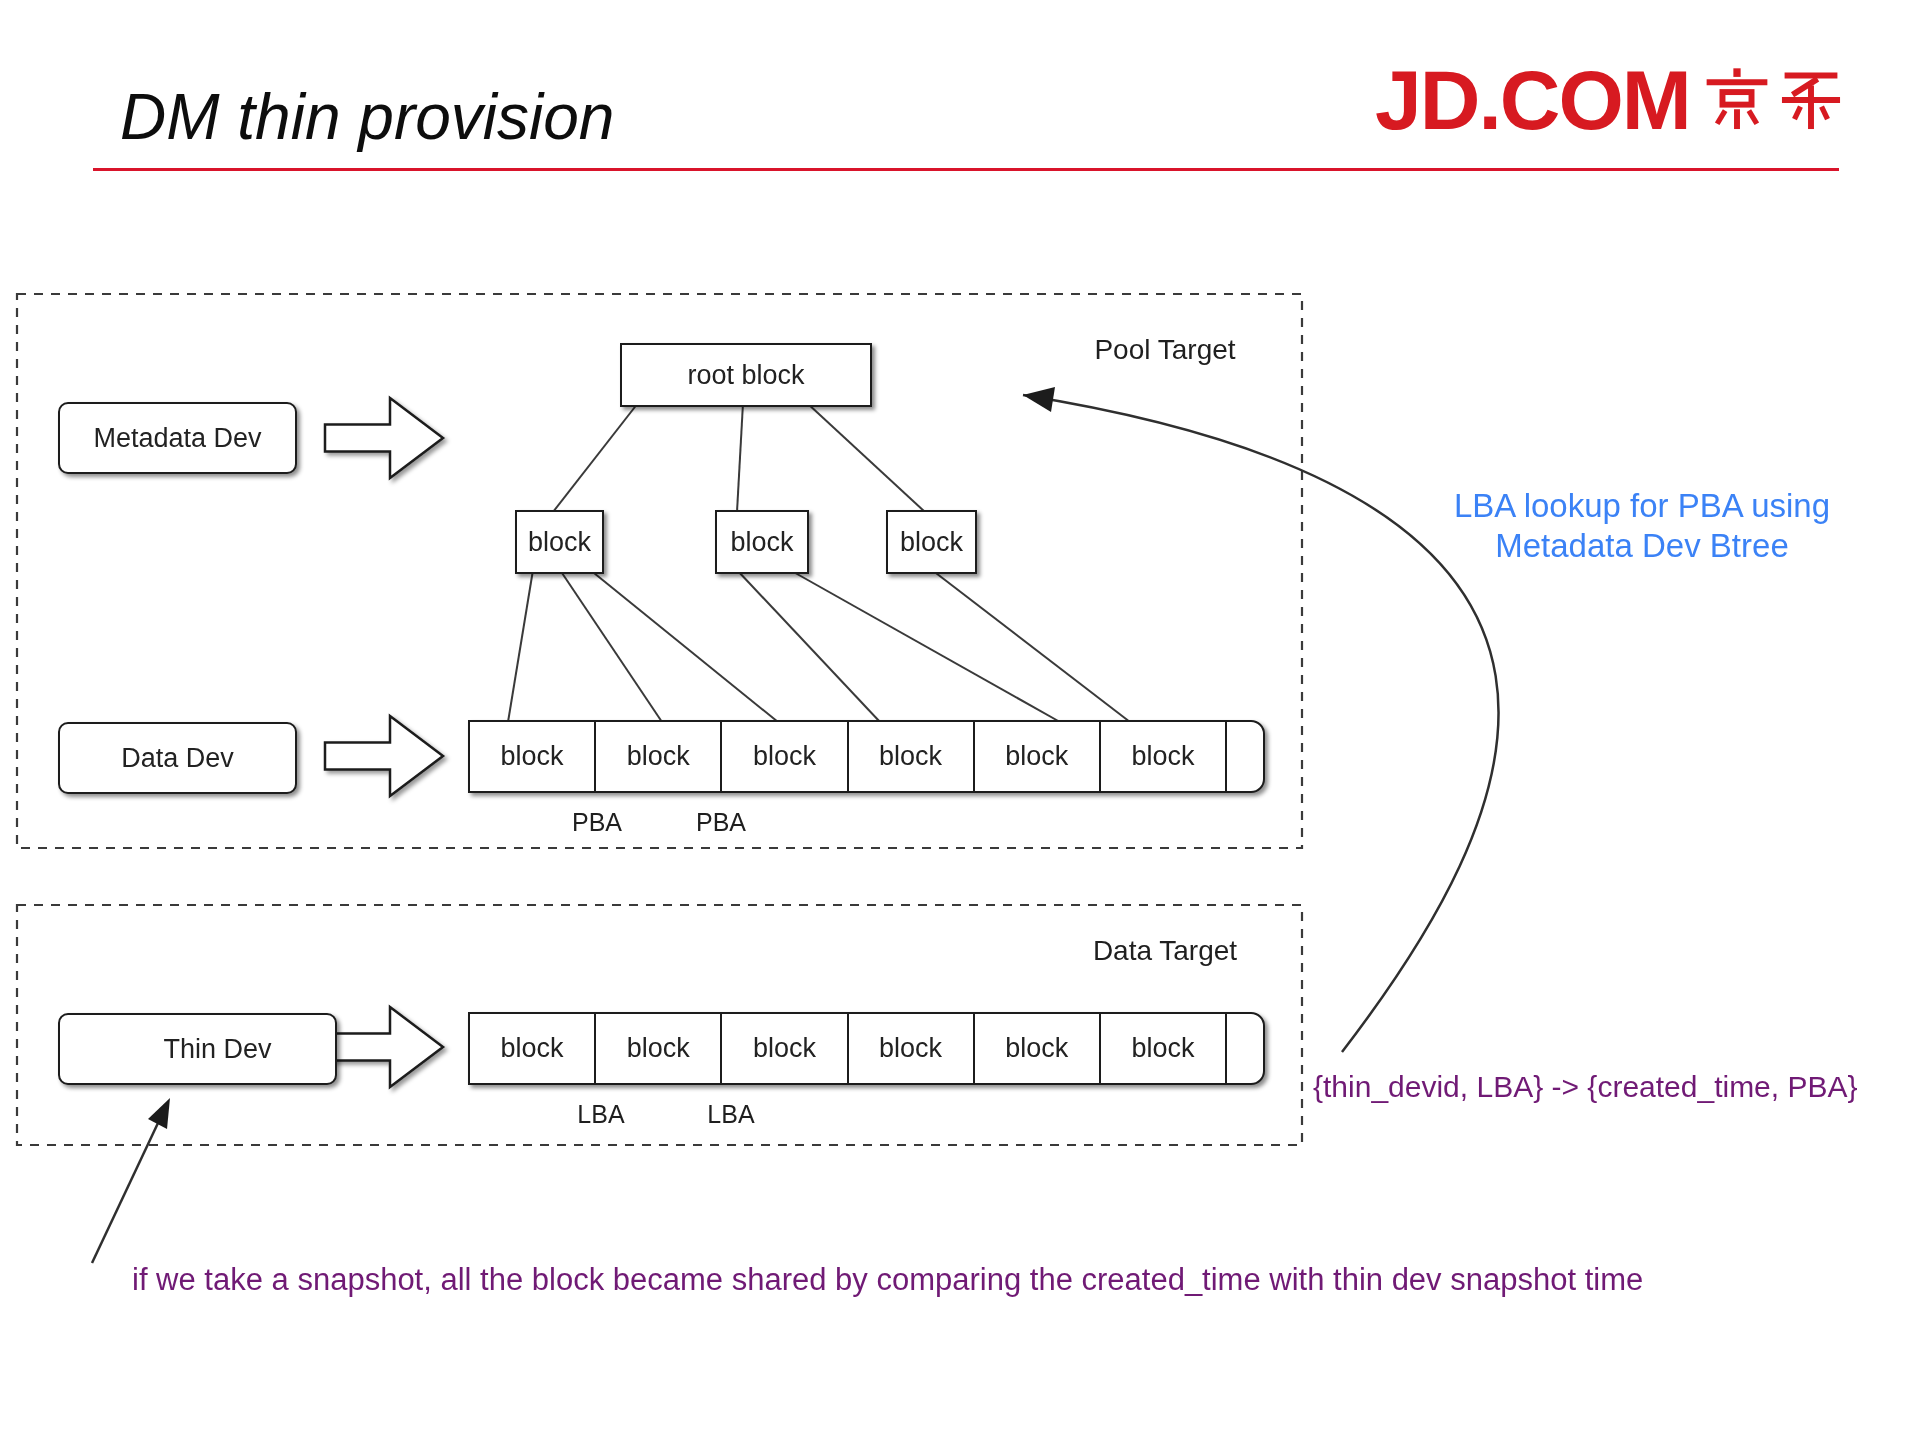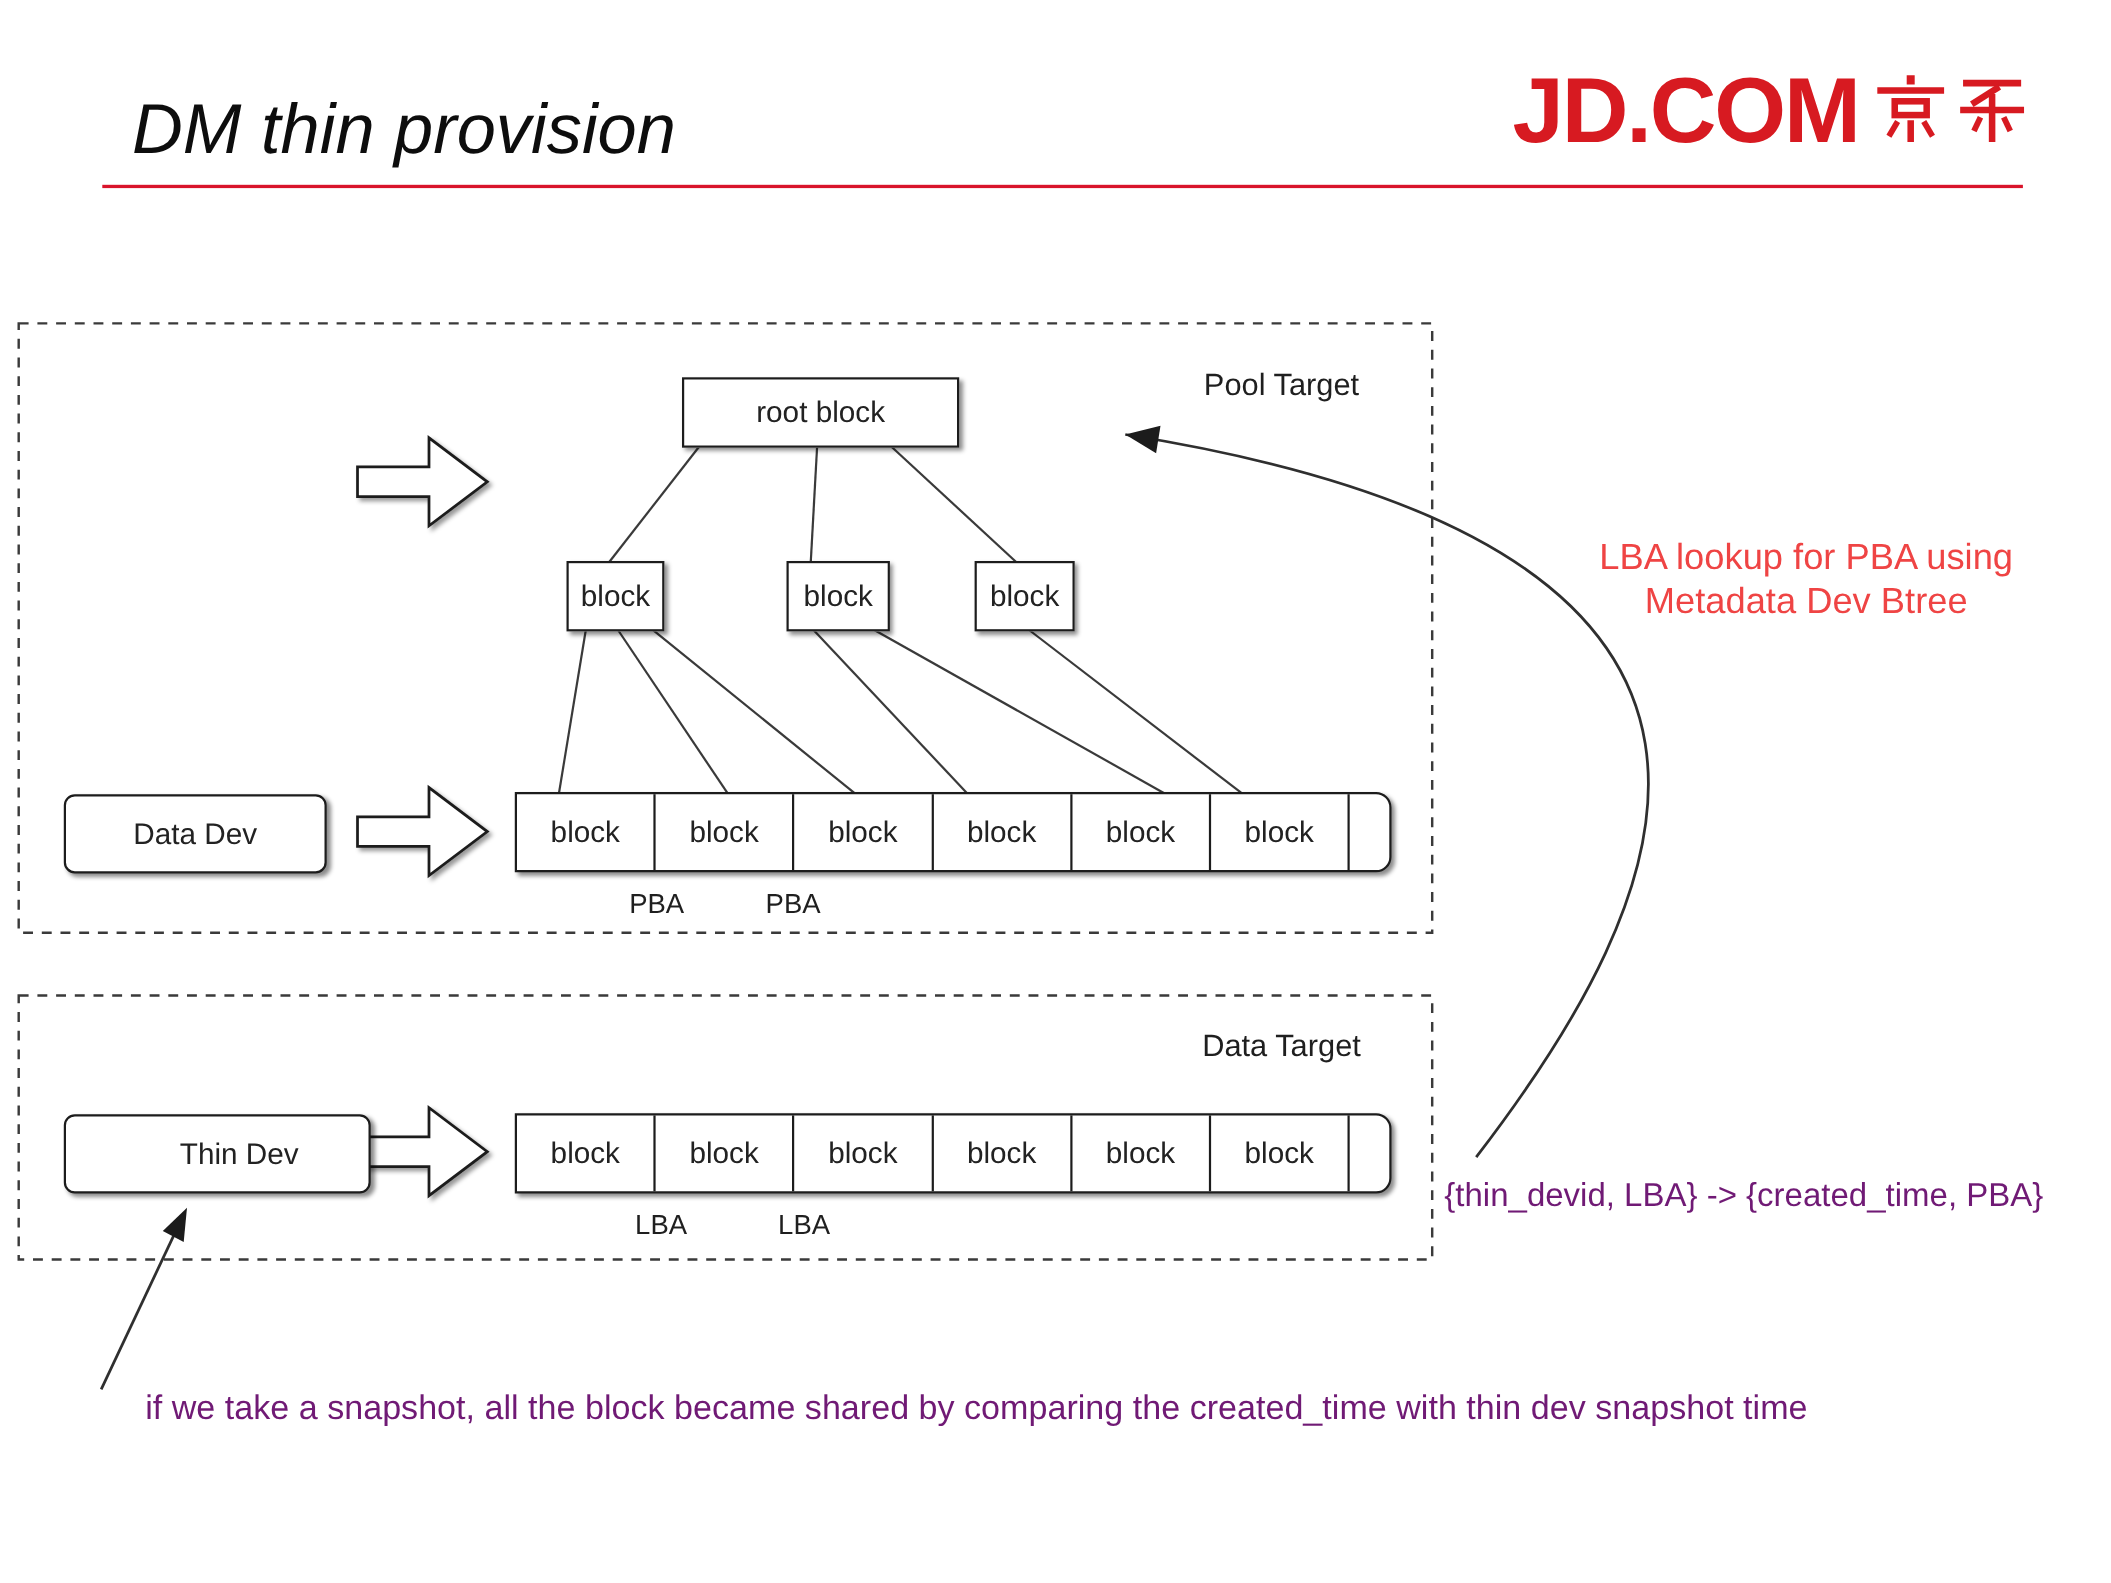--- a/index.html
+++ b/index.html
@@ -30,21 +30,21 @@
   
   .row{width:797px;height:73px;box-sizing:border-box;background:#fff;border:2.5px solid #1c1c1c;
        border-radius:0 14px 14px 0;box-shadow:3px 3px 4px rgba(0,0,0,0.45);display:flex;}
   .cell{flex:1;display:flex;align-items:center;justify-content:center;font-size:27px;color:#222;
         border-right:2.5px solid #1c1c1c;}
   .stub{flex:0 0 36px;border-right:none;}
 
   .addr{width:100px;text-align:center;font-size:25px;color:#1f1f1f;}
 
   .note{font-size:31px;color:#701a75;white-space:nowrap;}
-  .lookup{width:400px;text-align:center;font-size:33px;line-height:40px;color:#ef4444;}
+  .lookup{width:400px;text-align:center;font-size:33px;line-height:40px;color:#3b82f6;}
 </style>
 </head>
 <body>
 
 <div class="slide">
 
   <div class="abs title">DM thin provision</div>
   <div class="abs rule"></div>
   <div class="abs logo">
     <span class="logo-text">JD.COM</span>
@@ -105,20 +105,21 @@
 
     <path d="M1342,1052 C1520,820 1680,500 1023,395" fill="none" stroke="#2f2f2f" stroke-width="2.5"></path>
     <polygon points="1023,395 1055,387 1051,412" fill="#1c1c1c"></polygon>
 
     <line x1="92" y1="1263" x2="158" y2="1123" stroke="#2f2f2f" stroke-width="2.5"></line>
     <polygon points="170,1098 167,1129 148,1119" fill="#1c1c1c"></polygon>
   </svg>
 
   <div class="abs tag" style="left:1055px;top:334px;">Pool Target</div>
 
+  <div class="abs dev" style="left:58px;top:402px;">Metadata Dev</div>
 
   <div class="abs sq" style="left:620px;top:343px;width:248px;height:60px;">root block</div>
 
   <div class="abs sq" style="left:515px;top:510px;width:85px;height:60px;">block</div>
   <div class="abs sq" style="left:715px;top:510px;width:90px;height:60px;">block</div>
   <div class="abs sq" style="left:886px;top:510px;width:87px;height:60px;">block</div>
 
   <div class="abs dev" style="left:58px;top:722px;">Data Dev</div>
 
   <div class="abs row" style="left:468px;top:720px;">

